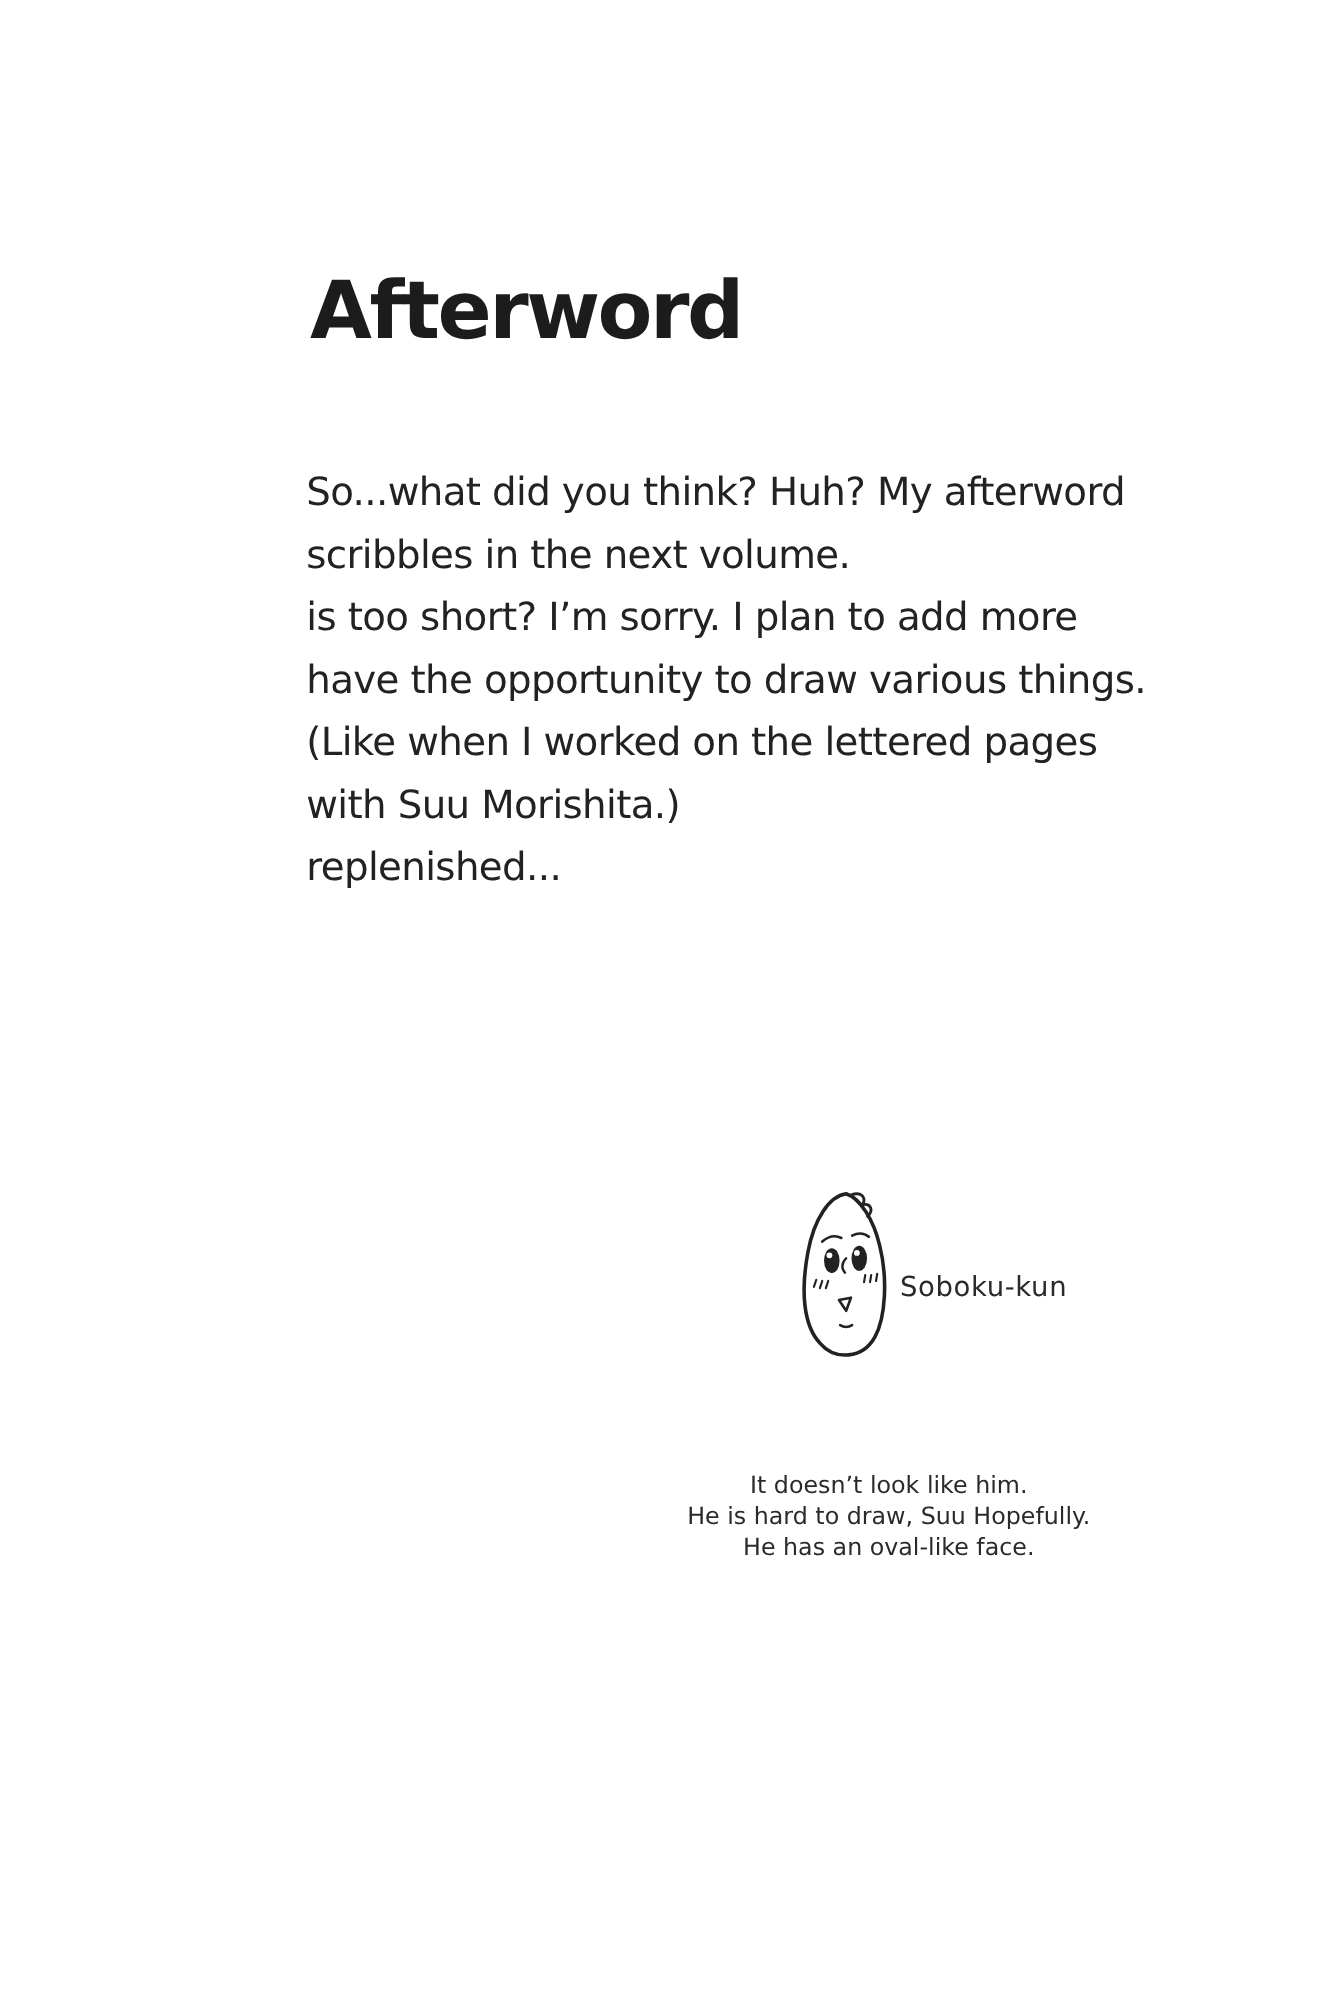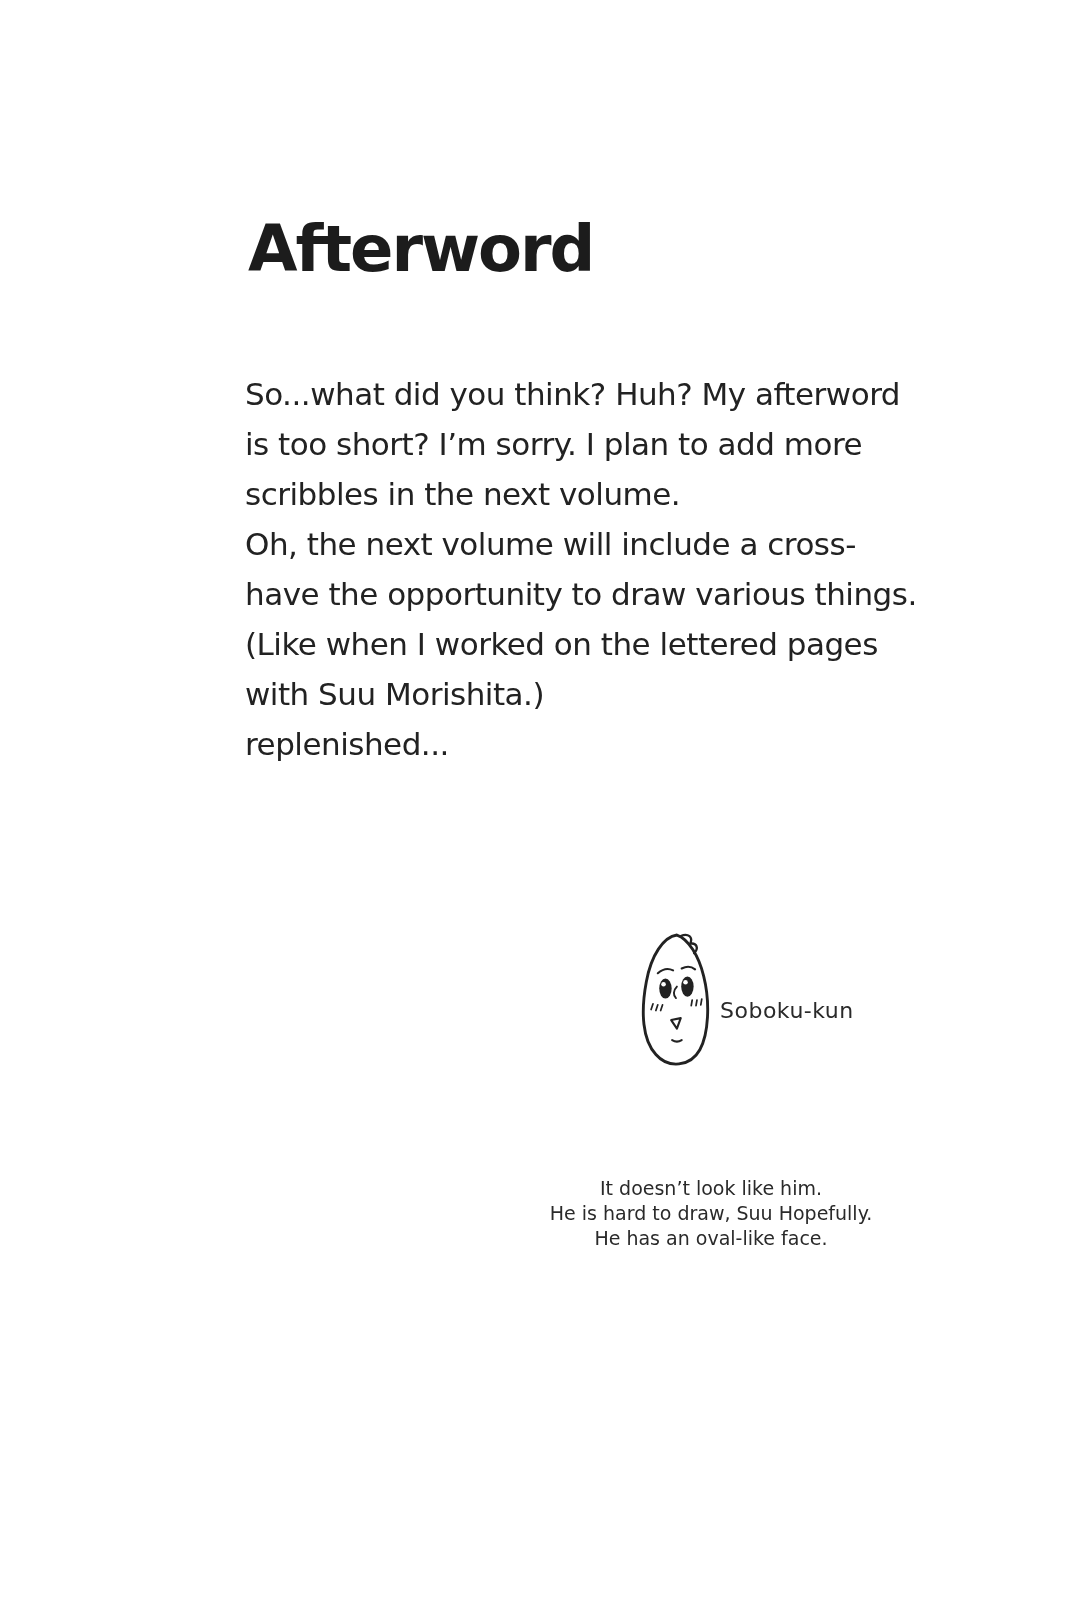--- a/index.html
+++ b/index.html
@@ -40,21 +40,21 @@
   }
   .body-text .line {
     white-space: nowrap;
   }
   .body-text .line em {
     font-style: italic;
   }
   .mascot {
     position: absolute;
     left: 632px;
-    top: 926px;
+    top: 946px;
     display: flex;
     align-items: center;
     text-align: center;
   }
   .mascot svg {
     display: block;
   }
   .mascot-label {
     position: absolute;
     left: 88px;
@@ -77,23 +77,22 @@
 </style>
 </head>
 <body>
 
 <div class="page">
 
   <h1 class="title">Afterword</h1>
 
   <div class="body-text" id="body-lines">
       <div class="line"><span>So...what did you think? Huh? My afterword</span></div>
+      <div class="line"><span>scribbles in the next volume.</span></div>
       <div class="line"><span>is too short? I’m sorry. I plan to add more</span></div>
-      <div class="line"><span>scribbles in the next volume.</span></div>
-      <div class="line"><span>Oh, the next volume will include a cross-</span></div>
       <div class="line"><span>have the opportunity to draw various things.</span></div>
       <div class="line"><span>(Like when I worked on the lettered pages</span></div>
       <div class="line"><span>with Suu Morishita.)</span></div>
       <div class="line"><span>replenished...</span></div>
     </div>
 
   <div class="mascot">
     <svg width="86" height="148" viewBox="0 0 90 150" xmlns="http://www.w3.org/2000/svg">
 
       <path d="M47 7 C33 9 20 28 15 56 C9 88 11 117 25 132 C38 147 61 145 71 127 C80 111 82 78 75 50 C70 29 59 11 47 7 Z" fill="#ffffff" stroke="#222222" stroke-width="3" stroke-linecap="round" stroke-linejoin="round"></path>

